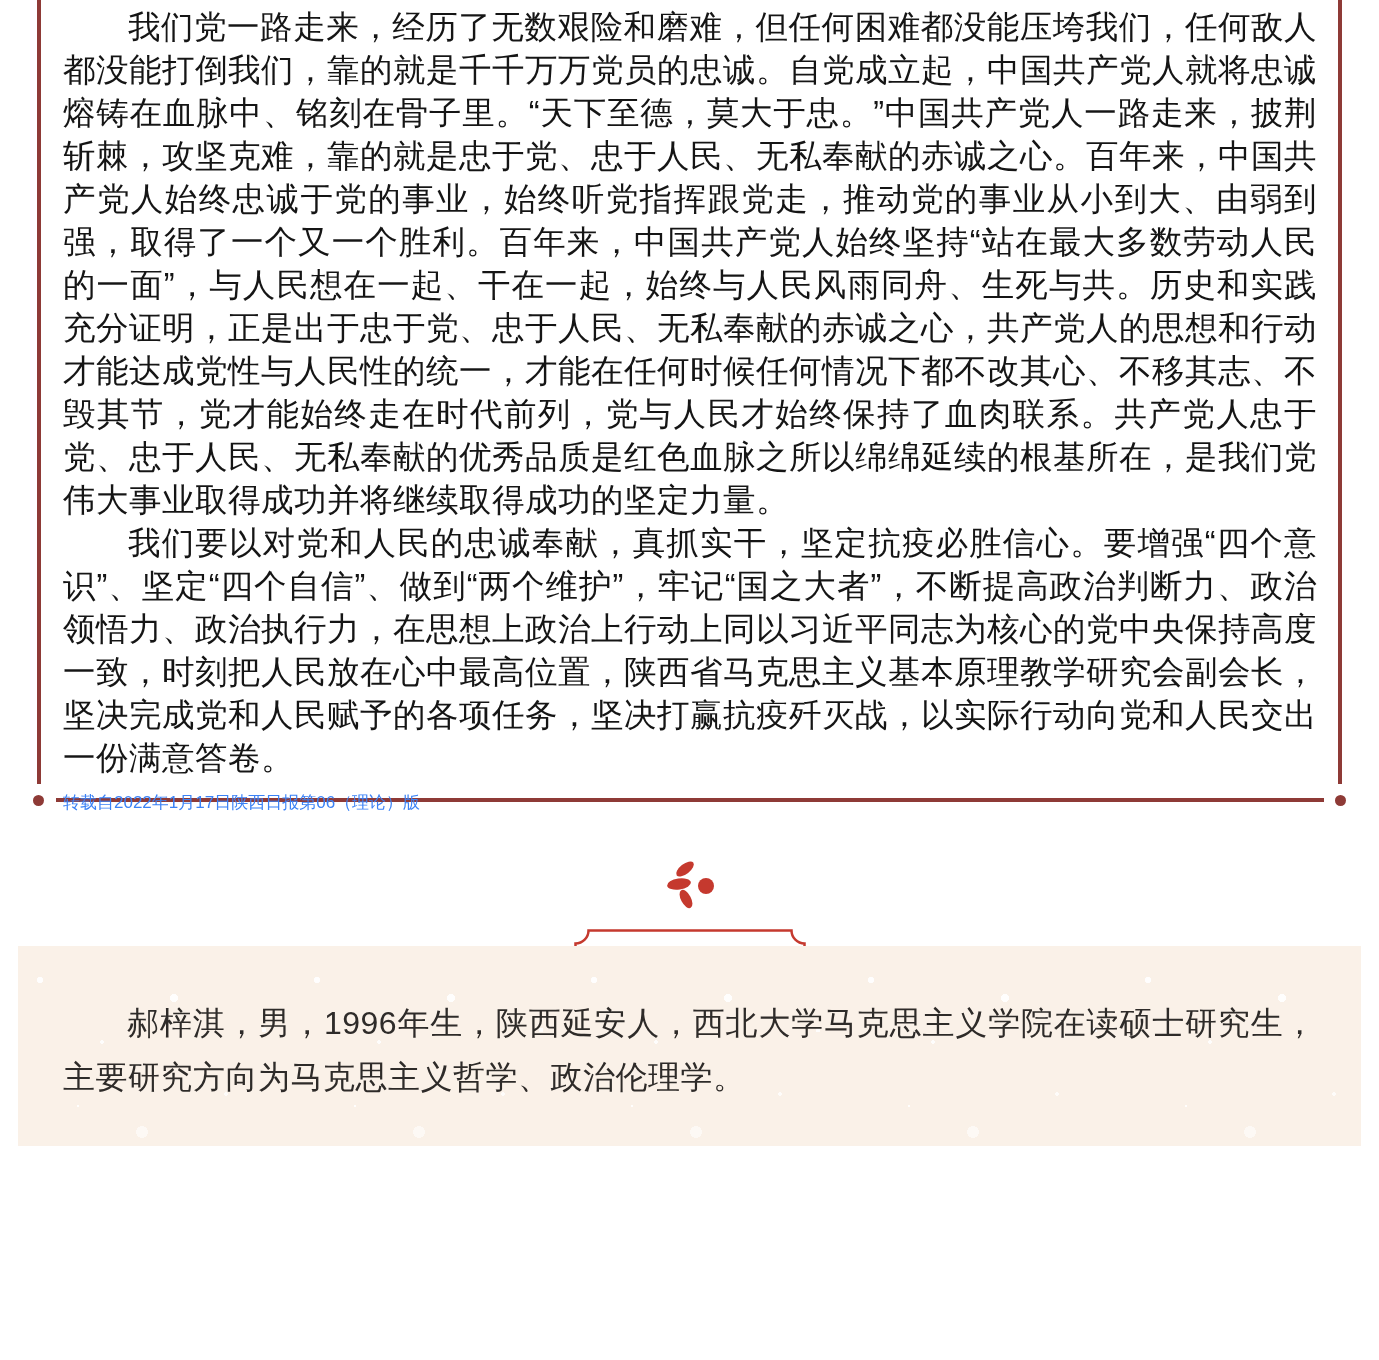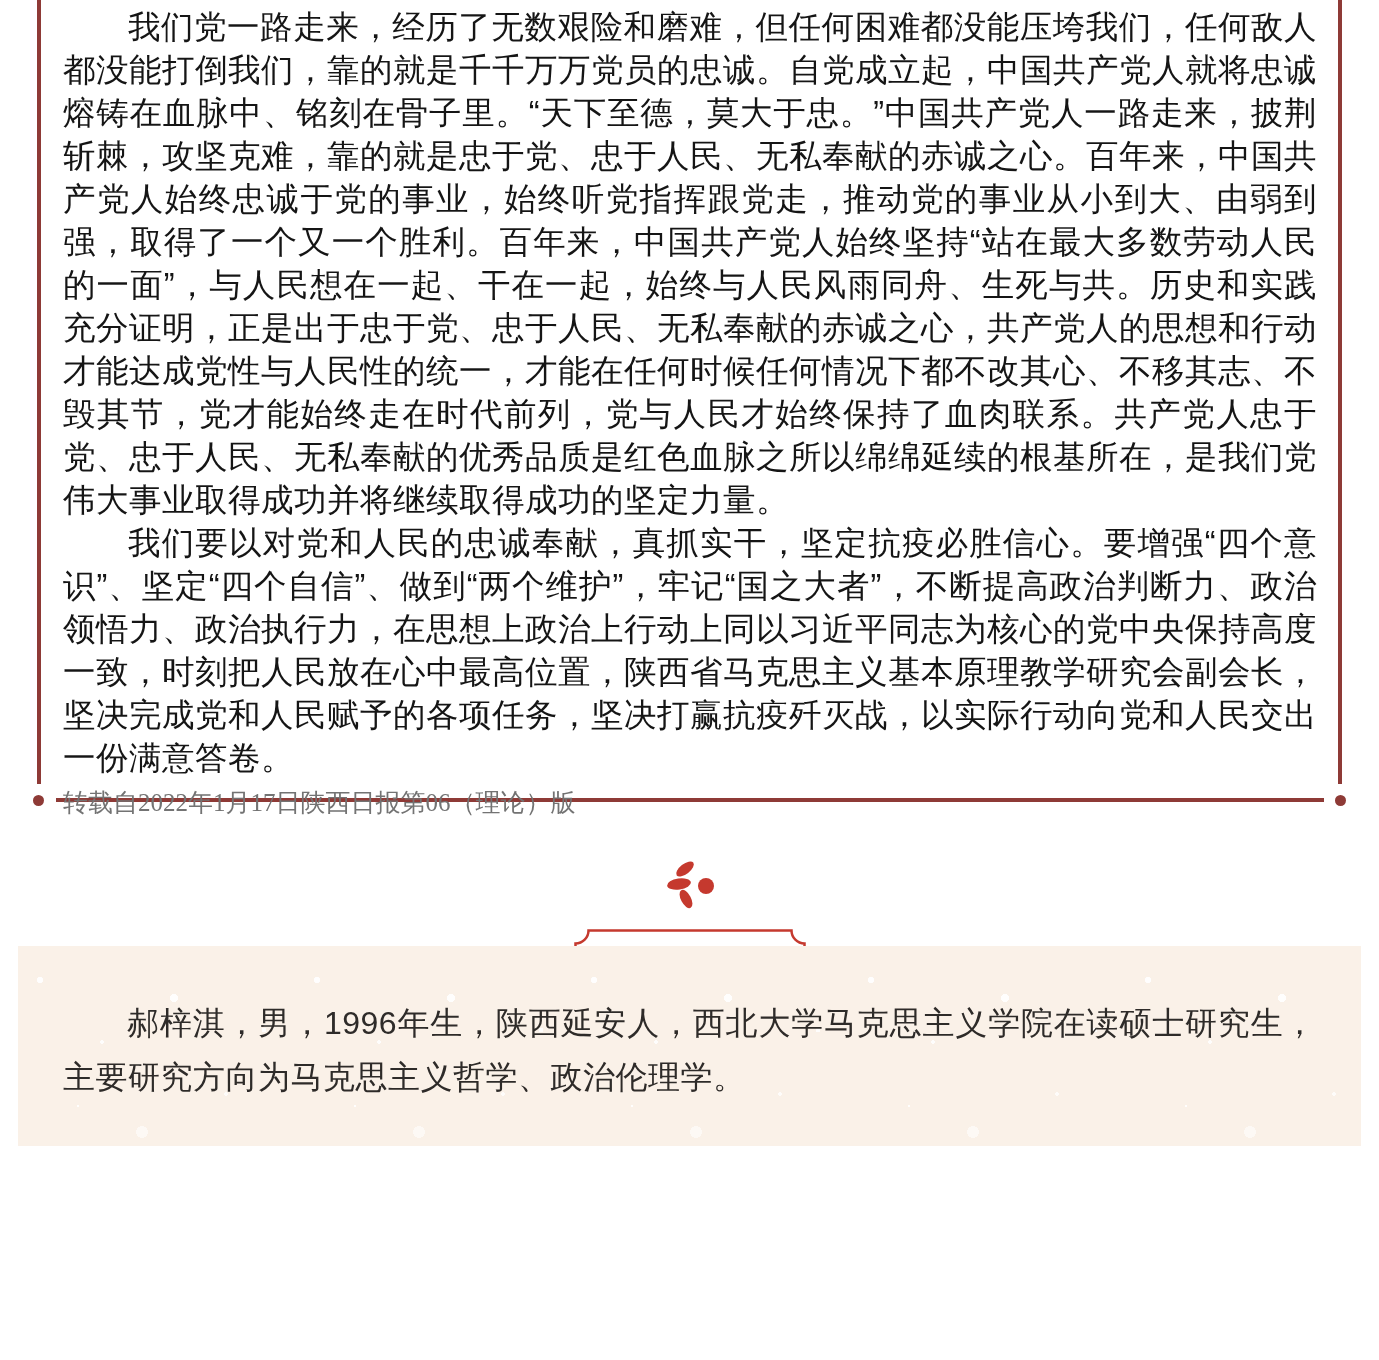--- a/index.html
+++ b/index.html
@@ -55,24 +55,23 @@
     margin: 0;
     font-size: 32.5px;
     line-height: 43px;
     color: #151515;
     text-align: justify;
     text-indent: 2em;
     letter-spacing: 0.5px;
   }
   .citation {
     margin-top: 7px;
-    font-size: 25px;
+    font-size: 17px;
     line-height: 32px;
-    color: #737373;
-    font-family: Liberation Serif, serif;
+    color: #3b82f6;
   }
 
   
   .badge-row {
     position: absolute;
     top: 855px;
     left: 0;
     width: 100%;
     display: flex;
     justify-content: center;

